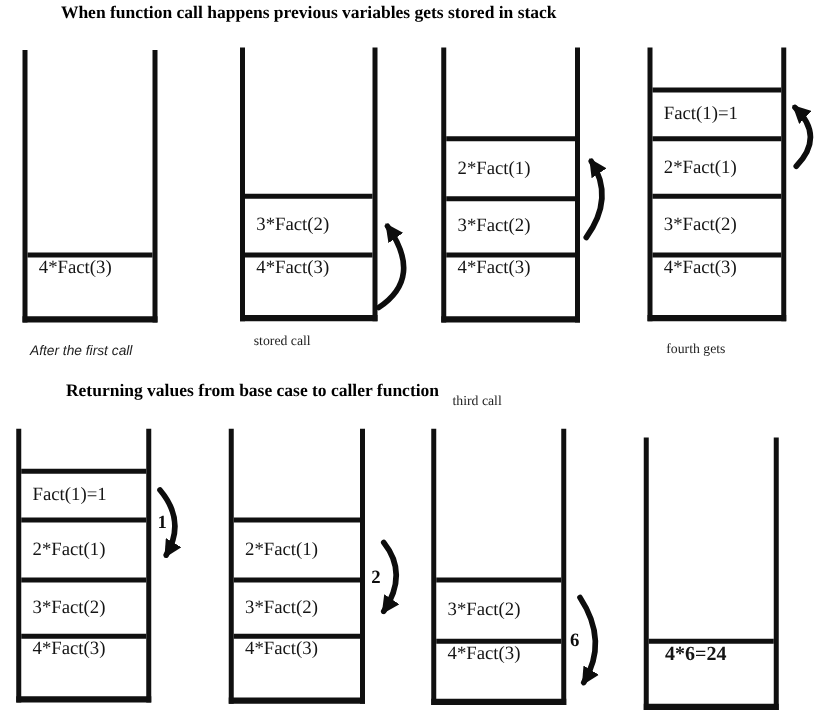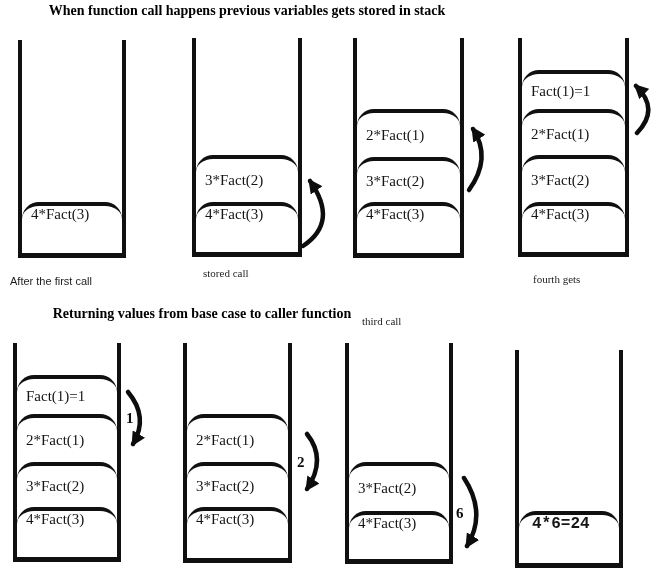--- a/index.html
+++ b/index.html
@@ -12,24 +12,24 @@
     line-height:17px;color:#000000;white-space:nowrap;
   }
   .stack{
     position:absolute;box-sizing:border-box;
     border-left:4px solid #101010;border-right:4px solid #101010;border-bottom:5px solid #101010;
   }
   .cell{
     position:absolute;left:0;right:0;box-sizing:border-box;
     border-top:4px solid #101010;
     display:flex;align-items:center;padding-left:9px;
-    font-size:15px;color:#151515;border-radius:17px;
+    font-size:15px;color:#151515;
   }
   .cell.low{align-items:flex-start;padding-bottom:7px;}
-  .cell.bold{font-weight:bold;font-size:16px;padding-left:13px;font-family:Liberation Mono, monospace;}
+  .cell.bold{font-weight:bold;font-size:16px;padding-left:13px;}
   .ct{white-space:nowrap;}
   .caption{position:absolute;font-size:11px;white-space:nowrap;color:#1d1d1d;}
   .caption.sans{font-family:"Liberation Sans", sans-serif;}
   .retval{
     position:absolute;font-weight:bold;font-size:15px;color:#0d0d0d;
     font-family:"Liberation Serif", serif;
   }
   .arrows{position:absolute;left:0;top:0;pointer-events:none;}
   .arrows path.curve{fill:none;stroke:#0d0d0d;stroke-width:4.5;stroke-linecap:round;}
 </style>
@@ -76,21 +76,21 @@
       <span class="ct">2*Fact(1)</span>
     </div>
     <div class="cell" style="top:117px;height:47px;">
       <span class="ct">3*Fact(2)</span>
     </div>
     <div class="cell low" style="top:164px;bottom:0;">
       <span class="ct">4*Fact(3)</span>
     </div>
   </div>
 
-  <div class="caption sans" style="left:10px;top:275px;">After the first call</div>
+  <div class="caption sans" style="left:24px;top:275px;font-style:italic;">After the first call</div>
   <div class="caption" style="left:203px;top:267px;">stored call</div>
   <div class="caption" style="left:362px;top:274px;margin-top:41px;">third call</div>
   <div class="caption" style="left:533px;top:273px;">fourth gets</div>
 
   <div class="stack" style="left:13px;top:343px;width:108px;height:219px;">
     <div class="cell" style="top:32px;height:39px;">
       <span class="ct">Fact(1)=1</span>
     </div>
     <div class="cell" style="top:71px;height:48px;">
       <span class="ct">2*Fact(1)</span>

